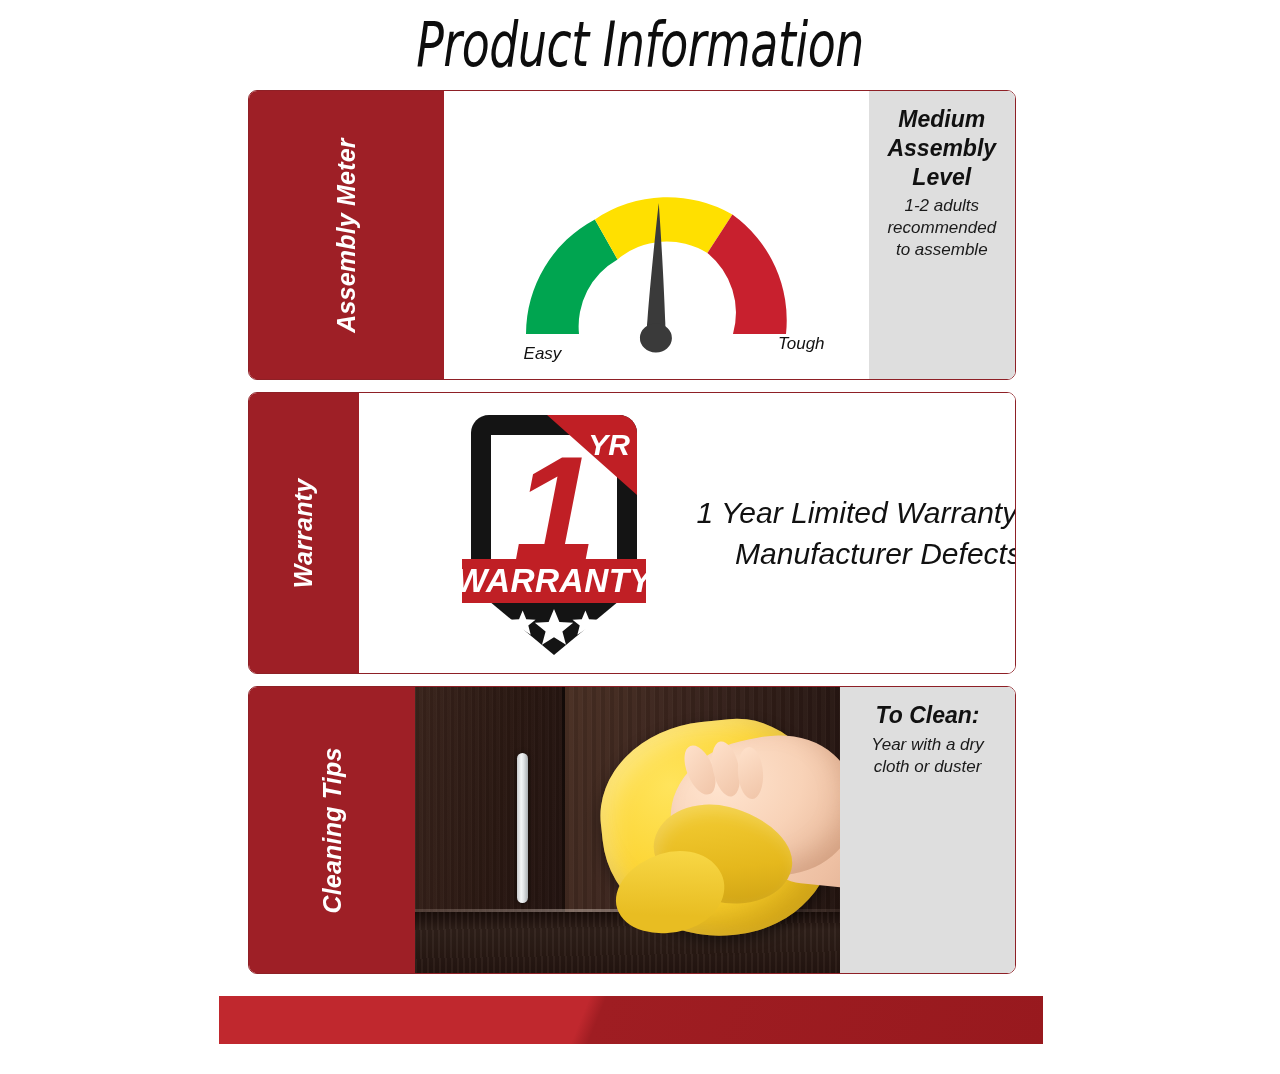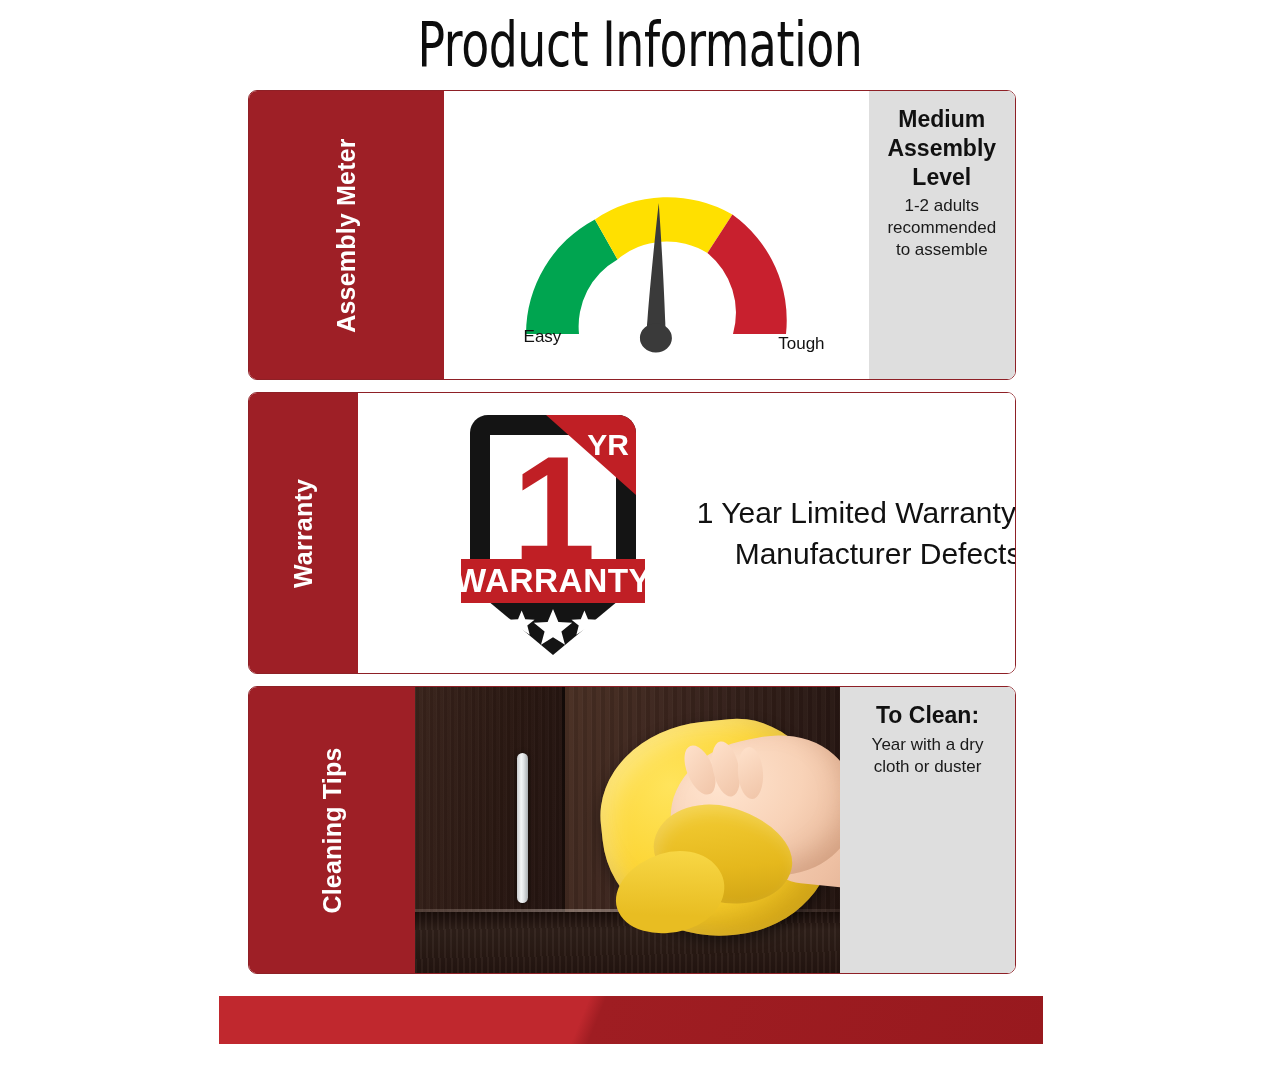--- a/index.html
+++ b/index.html
@@ -3,21 +3,21 @@
 <meta charset="utf-8">
 <style>
   * { box-sizing: border-box; margin: 0; padding: 0; }
   html, body {
     width: 1280px; height: 1074px;
     background: #ffffff;
     font-family: "Liberation Sans", sans-serif;
     overflow: hidden;
   }
 
-  #page { position: relative; width: 1280px; height: 1074px; background:#fff; }
+  #page { position: relative; width: 1280px; height: 1074px; background:#fff;font-style:italic; }
 
   
   .page-title {
     position: absolute;
     left: 0; top: 8px;
     width: 1280px;
     text-align: center;
     font-size: 62px;
     font-weight: 400;
     letter-spacing: -0.5px;
@@ -107,21 +107,21 @@
   }
 
   
   .gauge-wrap { position: absolute; left: 0; top: 0; width: 425px; height: 100%; }
   .gauge-label {
     position: absolute;
     font-size: 17px;
     color: #111;
     font-family: "Liberation Sans", sans-serif;
   }
-  #gauge-label-easy  { left: 80px;  top: 236px; }
+  #gauge-label-easy  { left: 80px;  top: 253px; }
   #gauge-label-tough { right: 44px; top: 243px; }
 
   
   .badge-wrap {
     position: absolute;
     left: 100px;
     top: 18px;
     width: 190px;
     height: 248px;
   }

